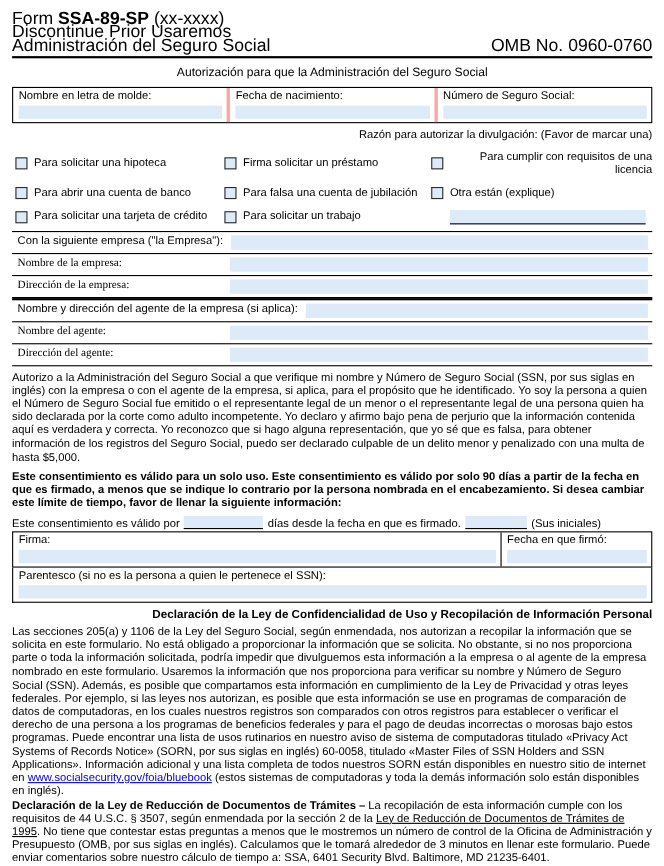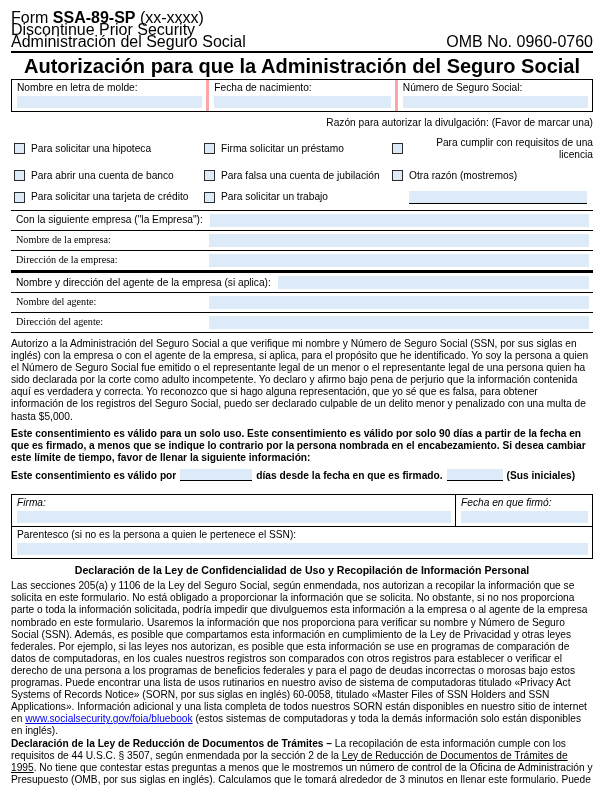--- a/index.html
+++ b/index.html
@@ -12,66 +12,66 @@
   body{
     width:604px;height:787px;overflow:hidden;
     font-family:"Liberation Sans","DejaVu Sans",sans-serif;
     color:var(--ink);
     padding:12px 11px 0 11px;
     font-size:10.2px;line-height:12.1px;
   }
   .small{font-size:16px;line-height:12px;}
   .hdr{display:flex;justify-content:space-between;align-items:flex-end;}
   .hdr-rule{border-top:2px solid #000;margin-top:3px;}
-  .title{text-align:center;font-weight:bold;font-size:20px;line-height:16.5px;margin:5px 0 4px 0;}
+  .title{text-align:center;font-weight:normal;font-size:11px;line-height:16.5px;margin:5px 0 4px 0;}
   
   .id-table{display:grid;grid-template-columns:33.5% 32.5% 34%;border:1.5px solid #000;}
   .id-cell{padding:2px 4px 3px 5px;border-left:3px solid #fca5a5;}
   .id-cell:first-child{border-left:none;}
   .blue{background:var(--field-fill);}
   .id-input{height:12px;margin-top:2px;}
   
   .reason{margin-top:5px;text-align:right;}
   .cbgrid{display:grid;grid-template-columns:190px 188px auto;row-gap:9px;margin:8px 0 6px 3px;}
   .cbitem{display:flex;align-items:center;gap:6px;}
   .cb{width:11px;height:11px;border:1px solid #2b2b2b;background:var(--field-fill);flex:0 0 auto;}
   .otra-input{height:13px;width:178px;border-bottom:1px solid #000;margin-left:17px;}
   
   .rows{border-top:1.5px solid #000;}
   .crow{display:flex;align-items:center;padding:3px 4px 3px 5px;border-bottom:1px solid #000;}
   .crow.thick{border-bottom:1.5px solid #000;}
-  .crow.dbl-top{border-top:2.5px double #000;align-items:flex-end;}
+  .crow.dbl-top{border-top:2.5px double #000;}
   .crow .lbl{white-space:nowrap;}
   .crow .fill{flex:1;height:13px;margin-left:7px;}
   .crow .lblw{min-width:186px;font-family:Liberation Serif, serif;}
   
   .para{margin-top:5px;}
   .bold{font-weight:bold;}
-  .consent-line{margin-top:5px;font-weight:bold;white-space:nowrap;}
+  .consent-line{margin-top:5px;font-weight:normal;white-space:nowrap;}
   .blank{display:inline-block;height:12px;background:var(--field-fill);border-bottom:1px solid #000;vertical-align:-2px;}
   .blank.b1{width:72px;margin:0 4px;}
   .blank.b2{width:56px;margin:0 4px;}
   
-  .sig-box{display:flex;border:1.5px solid #000;margin-top:12px;font-style:italic;}
+  .sig-box{display:flex;border:1.5px solid #000;margin-top:0;}
   .sig-cell{padding:2px 4px 3px 5px;}
   .sig-firma{flex:1;border-right:1px solid #000;}
   .sig-fecha{width:136px;}
   .sig-input{height:12px;margin-top:2px;}
   .par-row{border:1.5px solid #000;border-top:none;padding:2px 4px 3px 5px;}
-  .center-head{text-align:center;font-weight:bold;margin:5px 0 4px 0;font-size:10.6px;}
+  .center-head{text-align:right;font-weight:bold;margin:5px 0 4px 0;font-size:10.6px;}
   a.lnk{color:var(--link-color);text-decoration:underline;}
   .ul{text-decoration:underline;}
 </style>
 </head>
 <body>
 
 <div class="hdr">
   <div class="small">
     <div><span>Form </span><span class="bold">SSA-89-SP</span><span> (xx-xxxx)</span></div>
-    <div>Discontinue Prior Security</div>
+    <div>Discontinue Prior Usaremos</div>
     <div>Administración del Seguro Social</div>
   </div>
   <div class="small">OMB No. 0960-0760</div>
 </div>
 <div class="hdr-rule"></div>
 
 <div class="title">
   <div>Autorización para que la Administración del Seguro Social</div>
 </div>
 
@@ -108,21 +108,21 @@
     <div class="cbitem">
         <span class="cb"></span>
         <span>Para abrir una cuenta de banco</span>
       </div>
     <div class="cbitem">
         <span class="cb"></span>
         <span>Para falsa una cuenta de jubilación</span>
       </div>
     <div class="cbitem">
         <span class="cb"></span>
-        <span>Otra razón (mostremos)</span>
+        <span>Otra están (explique)</span>
       </div>
     <div class="cbitem">
         <span class="cb"></span>
         <span>Para solicitar una tarjeta de crédito</span>
       </div>
     <div class="cbitem">
         <span class="cb"></span>
         <span>Para solicitar un trabajo</span>
       </div>
     <div class="blue otra-input"></div>

